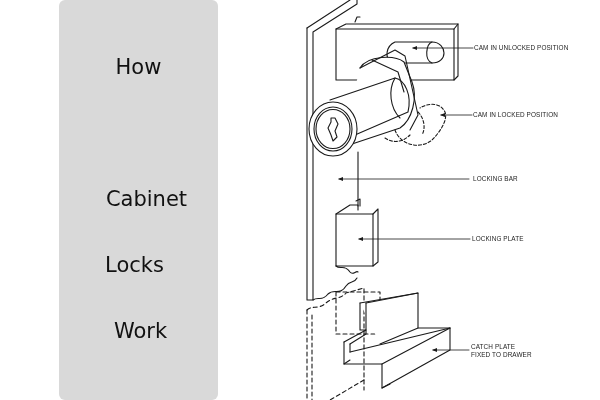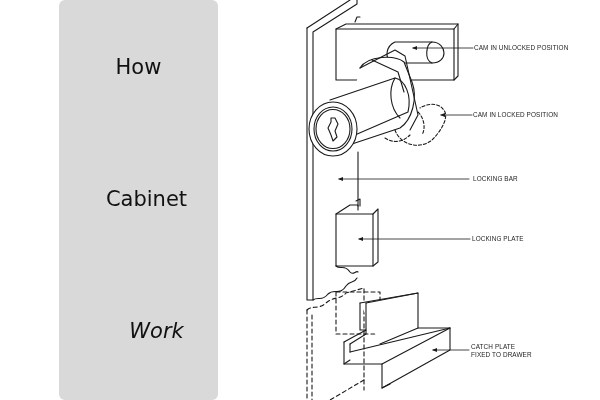--- a/index.html
+++ b/index.html
@@ -8,21 +8,22 @@
     .title-word { position:absolute; left:0; width:159px; text-align:center; font-size:21px; color:#111; font-family:"DejaVu Sans", sans-serif; }
     .diagram { position:absolute; left:0; top:0; width:600px; height:400px; }
     .lbl { font-family:"Liberation Sans", sans-serif; font-size:6.4px; fill:#222; letter-spacing:0.1px; }
   </style>
 </head>
 <body>
 
 <div class="title-card">
   <div class="title-word" style="top:55px;">How</div>
   <div class="title-word" style="top:187px; left:8px;">Cabinet</div>
-  <div class="title-word" style="top:319px; left:18px;font-style:italic;">Work</div>
+  <div class="title-word" style="top:253px; left:-4px;">Locks</div>
+  <div class="title-word" style="top:319px; left:2px;">Work</div>
 </div>
 
 <svg class="diagram" viewBox="0 0 600 400" width="600" height="400">
   <g fill="none" stroke="#1a1a1a" stroke-width="1.1" stroke-linejoin="round" stroke-linecap="round">
 
     <g>
       <path d="M307,28 L307,300 L313,300 L313,32 L357,4 L357,0"></path>
       <path d="M307,28 L350,0"></path>
       <path d="M313,300 C318,296 322,302 328,294 C334,288 340,296 346,286 C350,280 354,284 357,278"></path>
     </g>

